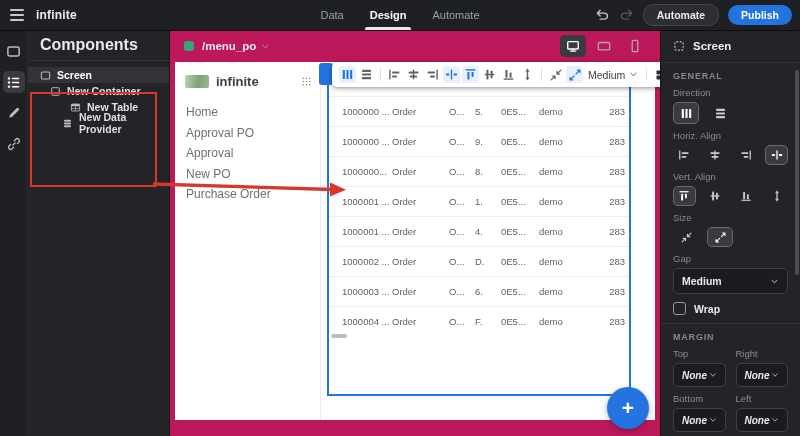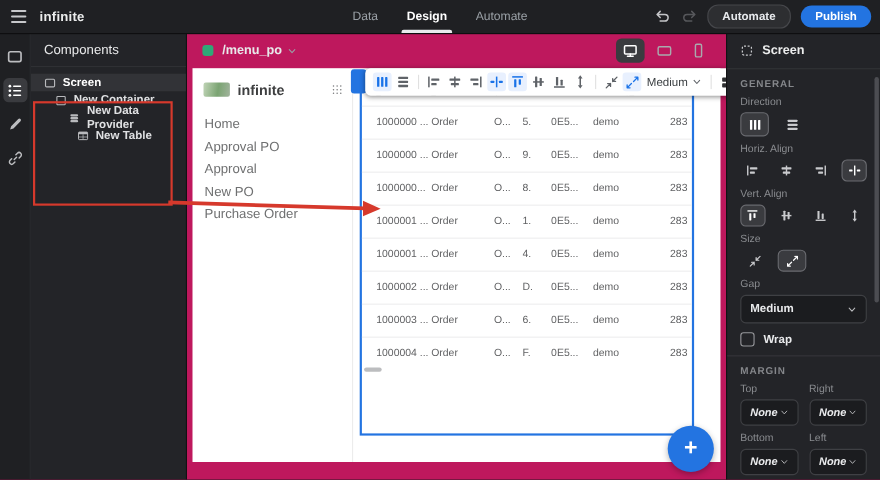--- a/index.html
+++ b/index.html
@@ -33,22 +33,22 @@
   
   .rail{position:absolute;top:30px;left:0;width:28px;bottom:0;background:#1f2023;
     border-right:1px solid #2a2b2e;display:flex;flex-direction:column;align-items:center;
     padding-top:10px;gap:9px;box-sizing:border-box;z-index:20}
   .rail-btn{width:22px;height:22px;border-radius:5px;display:flex;align-items:center;
     justify-content:center;color:#bcbdc0;cursor:pointer}
   .rail-btn.active{background:#3a3b3f;color:#fff}
   
   .components{position:absolute;top:30px;left:28px;width:142px;bottom:0;background:#232428;
     border-right:1px solid #121214;box-sizing:border-box;z-index:10}
-  .comp-head{height:30px;display:flex;align-items:center;padding:0 12px;font-size:12px;
-    font-weight:normal;color:#e8e9ea;border-bottom:1px solid #2f3034}
+  .comp-head{height:30px;display:flex;align-items:center;padding:0 12px;font-size:16px;
+    font-weight:bold;color:#e8e9ea;border-bottom:1px solid #2f3034}
   .add-btn{margin:10px 10px 0;height:22px;border-radius:12px;background:#2374e1;color:#fff;
     font-size:10.5px;font-weight:bold;display:flex;align-items:center;justify-content:center;cursor:pointer}
   .tree{margin-top:6px}
   .tree-row{height:16px;display:flex;align-items:center;gap:6px;font-size:10.5px;
     color:#dfe0e2;font-weight:600;cursor:pointer}
   .tree-row .ticon{color:#b9babd;display:flex}
   .tree-row.selected{background:#323337;color:#fff;font-weight:bold}
   .ind0{padding-left:12px}.ind1{padding-left:22px}.ind2{padding-left:34px}.ind3{padding-left:42px}
   
   .canvas{position:absolute;top:30px;left:170px;width:490px;bottom:0;background:#be185d;z-index:5}
@@ -335,35 +335,35 @@
       <span>Screen</span>
     </div>
     <div class="tree-row ind1">
       <span class="ticon">
           <svg width="11" height="11">
             <use href="#i-container-sm"></use>
           </svg>
         </span>
       <span>New Container</span>
     </div>
+    <div class="tree-row ind3">
+      <span class="ticon">
+          <svg width="11" height="11">
+            <use href="#i-table-sm"></use>
+          </svg>
+        </span>
+      <span>New Table</span>
+    </div>
     <div class="tree-row ind2">
       <span class="ticon">
           <svg width="11" height="11">
             <use href="#i-db"></use>
           </svg>
         </span>
       <span>New Data Provider</span>
-    </div>
-    <div class="tree-row ind3">
-      <span class="ticon">
-          <svg width="11" height="11">
-            <use href="#i-table-sm"></use>
-          </svg>
-        </span>
-      <span>New Table</span>
     </div>
   </div>
 </aside>
 
 <section class="canvas">
   <div class="canvas-head">
     <span class="route-dot"></span>
     <span class="route-label">/menu_po</span>
     <span class="route-chev">
         <svg width="9" height="9">

